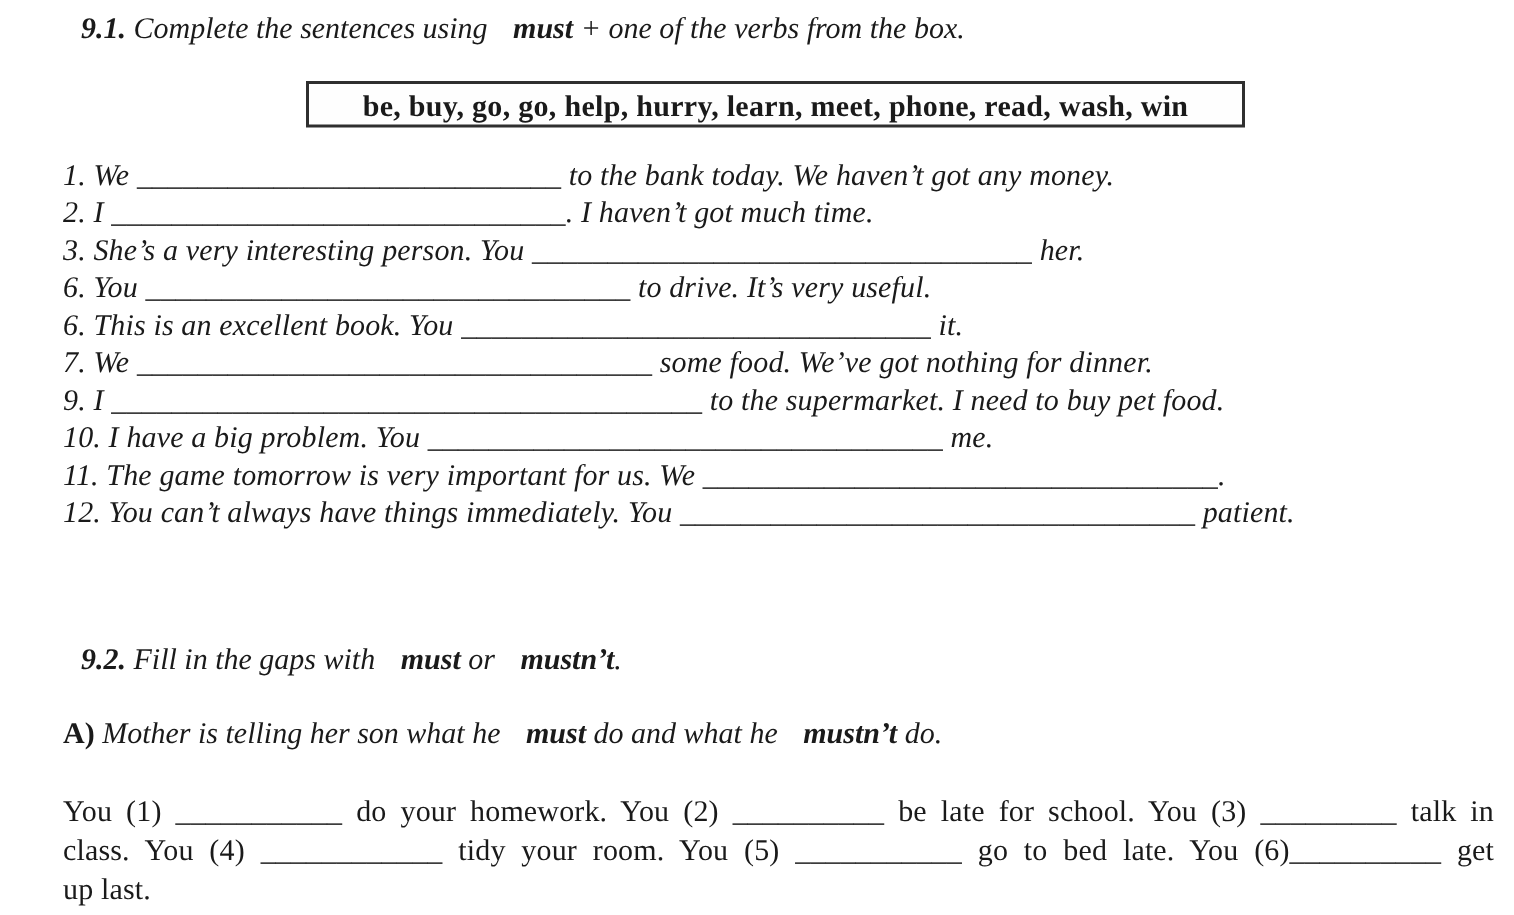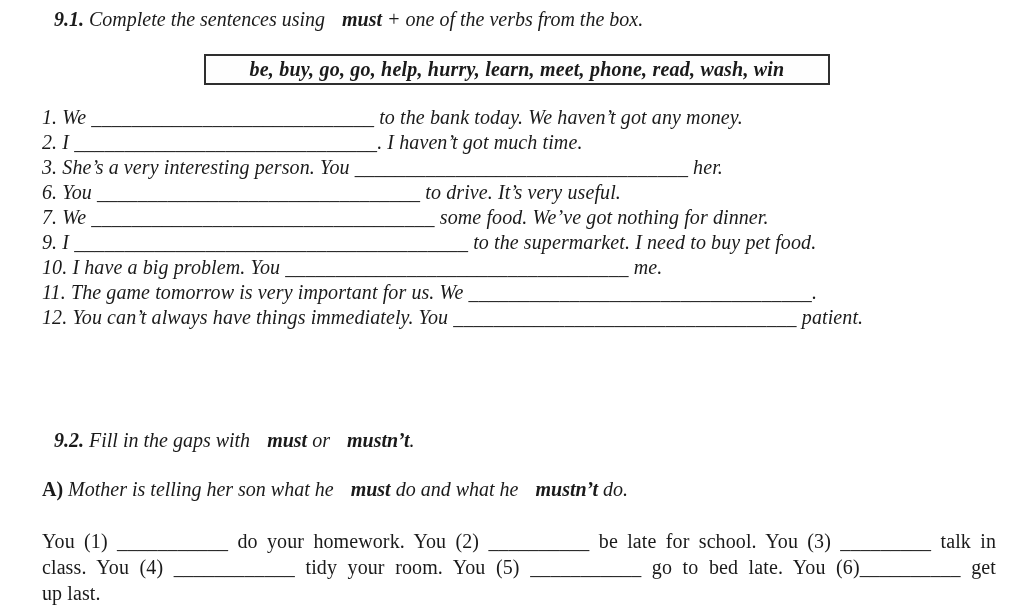--- a/index.html
+++ b/index.html
@@ -17,24 +17,23 @@
   .b  { font-weight: bold; }
   .bi { font-weight: bold; font-style: italic; margin-left: 12px; }
 
   #heading-91 { top: 8px; left: 42px; white-space: nowrap; }
   #word-box {
     top: 54px; left: 204px;
     width: 626px; height: 31px;
     box-sizing: border-box;
     border: 2px solid #2f2f2f;
     background: #fefefe;
-    display: flex; align-items: center; justify-content: center;
+    display: flex; align-items: flex-end; justify-content: center;
     font-weight: bold;
     letter-spacing: 0.2px;
-    font-style: italic;
   }
   #sentence-list { top: 105px; left: 42px; right: 8px; font-style: italic; }
   .sentence-line {
     height: 25px; line-height: 25px;
     white-space: nowrap;
     letter-spacing: 0.1px;
   }
   #heading-92 { top: 429px; left: 42px; white-space: nowrap; }
   #part-a-intro { top: 478px; left: 42px; white-space: nowrap; }
   #gap-paragraph { top: 528px; left: 42px; width: 954px; }
@@ -56,20 +55,21 @@
 
 <div class="abs" id="word-box">
   <span>be, buy, go, go, help, hurry, learn, meet, phone, read, wash, win</span>
 </div>
 
 <div class="abs" id="sentence-list">
   <div class="sentence-line">1. We ____________________________ to the bank today. We haven’t got any money.</div>
   <div class="sentence-line">2. I ______________________________. I haven’t got much time.</div>
   <div class="sentence-line">3. She’s a very interesting person. You _________________________________ her.</div>
   <div class="sentence-line">6. You ________________________________ to drive. It’s very useful.</div>
+  <div class="sentence-line">6. This is an excellent book. You _______________________________ it.</div>
   <div class="sentence-line">7. We __________________________________ some food. We’ve got nothing for dinner.</div>
   <div class="sentence-line">9. I _______________________________________ to the supermarket. I need to buy pet food.</div>
   <div class="sentence-line">10. I have a big problem. You __________________________________ me.</div>
   <div class="sentence-line">11. The game tomorrow is very important for us. We __________________________________.</div>
   <div class="sentence-line">12. You can’t always have things immediately. You __________________________________ patient.</div>
 </div>
 
 <div class="abs" id="heading-92">
   <span class="bi">9.2.</span><span class="i"> Fill in the gaps with </span><span class="bi">must</span><span class="i"> or </span><span class="bi">mustn’t</span><span class="i">.</span>
 </div>

